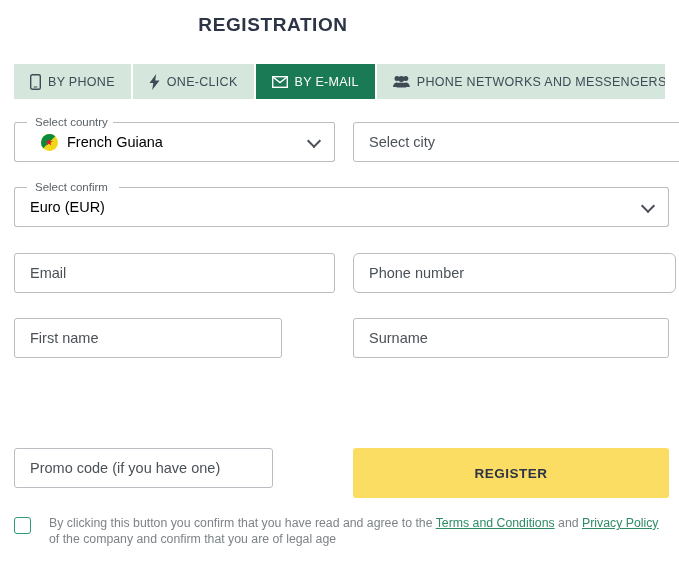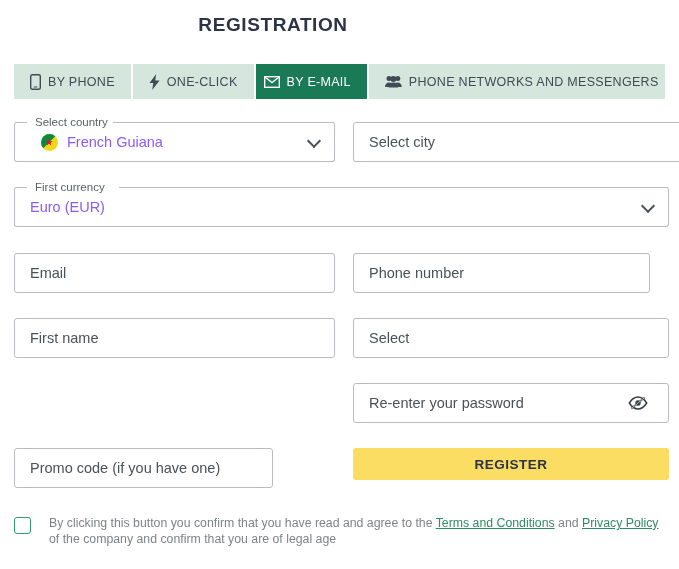--- a/index.html
+++ b/index.html
@@ -33,36 +33,36 @@
     gap: 7px;
     padding: 0 16px;
     font-size: 12.5px; letter-spacing: .3px;
     color: #3f4a55;
     background: #d5e7dd;
     border-right: 2px solid #ffffff;
     cursor: pointer;
     white-space: nowrap;
   }
   .tab:last-child { border-right: none; }
-  .tab.active { background: #1a7a56; color: #ffffff; padding-left: 8px; }
+  .tab.active { background: #1a7a56; color: #ffffff; }
   .tab .ticon { display:flex; align-items:center; }
 
   
   .field {
     position: absolute;
     background: #fff;
     border: 1px solid #b9bcc0;
     border-radius: 3px;
     height: 40px;
   }
   .field.notched { border-top-color: transparent; }
   .field .ftext {
     position: absolute; left: 15px; top: 50%;
     transform: translateY(-50%);
-    font-size: 14.5px; color: #8b5cf6;
+    font-size: 14.5px; color: #000000;
     white-space: nowrap;
   }
   .field .ftext.ph { color: #4a5158; }
   .field .ftext.withflag { left: 52px; }
 
   
   .notch {
     position: absolute; top: -1px; left: 0; right: 0; height: 1px;
     display: flex; align-items: center; pointer-events: none;
   }
@@ -211,57 +211,46 @@
     <div class="ftext ph">Select city</div>
     <div class="chev"></div>
   </div>
 
   <div class="field notched" style="left:14px; top:187px; width:655px;">
     <div class="notch">
       <div class="seg-l"></div>
       <div class="seg-gap" style="width:92px;"></div>
       <div class="seg-r"></div>
     </div>
-    <div class="floatlabel">First currency</div>
+    <div class="floatlabel">Select confirm</div>
     <div class="ftext">Euro (EUR)</div>
     <div class="chev"></div>
   </div>
 
   <div class="field" style="left:14px; top:253px; width:321px;text-align:center;">
     <div class="ftext ph">Email</div>
   </div>
-  <div class="field" style="left:353px; top:253px; width:297px;">
+  <div class="field" style="left:353px; top:253px; width:323px;border-radius:6px;">
     <div class="ftext ph">Phone number</div>
   </div>
 
-  <div class="field" style="left:14px; top:318px; width:321px;">
+  <div class="field" style="left:14px; top:318px; width:268px;">
     <div class="ftext ph">First name</div>
   </div>
   <div class="field" style="left:353px; top:318px; width:316px;">
-    <div class="ftext ph">Select</div>
-  </div>
-
-
-  <div class="field" style="left:353px; top:383px; width:316px;">
-    <div class="ftext ph">Re-enter your password</div>
-    <span class="adorn" style="right:20px;">
-      <svg width="20" height="14" viewBox="0 0 20 14">
-        <path d="M1.3 7 C4 2.7 7 1 10 1 C13 1 16 2.7 18.7 7 C16 11.3 13 13 10 13 C7 13 4 11.3 1.3 7 Z" fill="none" stroke="#3a3f44" stroke-width="1.5"></path>
-        <circle cx="10" cy="7" r="2.7" fill="#3a3f44"></circle>
-        <line x1="3.2" y1="12.6" x2="16.8" y2="1.4" stroke="#3a3f44" stroke-width="1.7"></line>
-        <line x1="3.2" y1="12.6" x2="16.8" y2="1.4" stroke="#ffffff" stroke-width="0.6"></line>
-      </svg>
-    </span>
-  </div>
+    <div class="ftext ph">Surname</div>
+  </div>
+
+
 
   <div class="field" style="left:14px; top:448px; width:259px;">
     <div class="ftext ph">Promo code (if you have one)</div>
   </div>
 
-  <div class="btn-register" style="left:353px; top:448px; width:316px; height:32px;">REGISTER</div>
+  <div class="btn-register" style="left:353px; top:448px; width:316px; height:50px;">REGISTER</div>
 
   <div class="consent">
     <div class="cbox"></div>
     <div class="consent-text">
       <span>By clicking this button you confirm that you have read and agree to the </span><a href="#">Terms and Conditions</a><span> and </span><a href="#">Privacy Policy</a><span> of the company and confirm that you are of legal age</span>
     </div>
   </div>
 
 </div>
 

